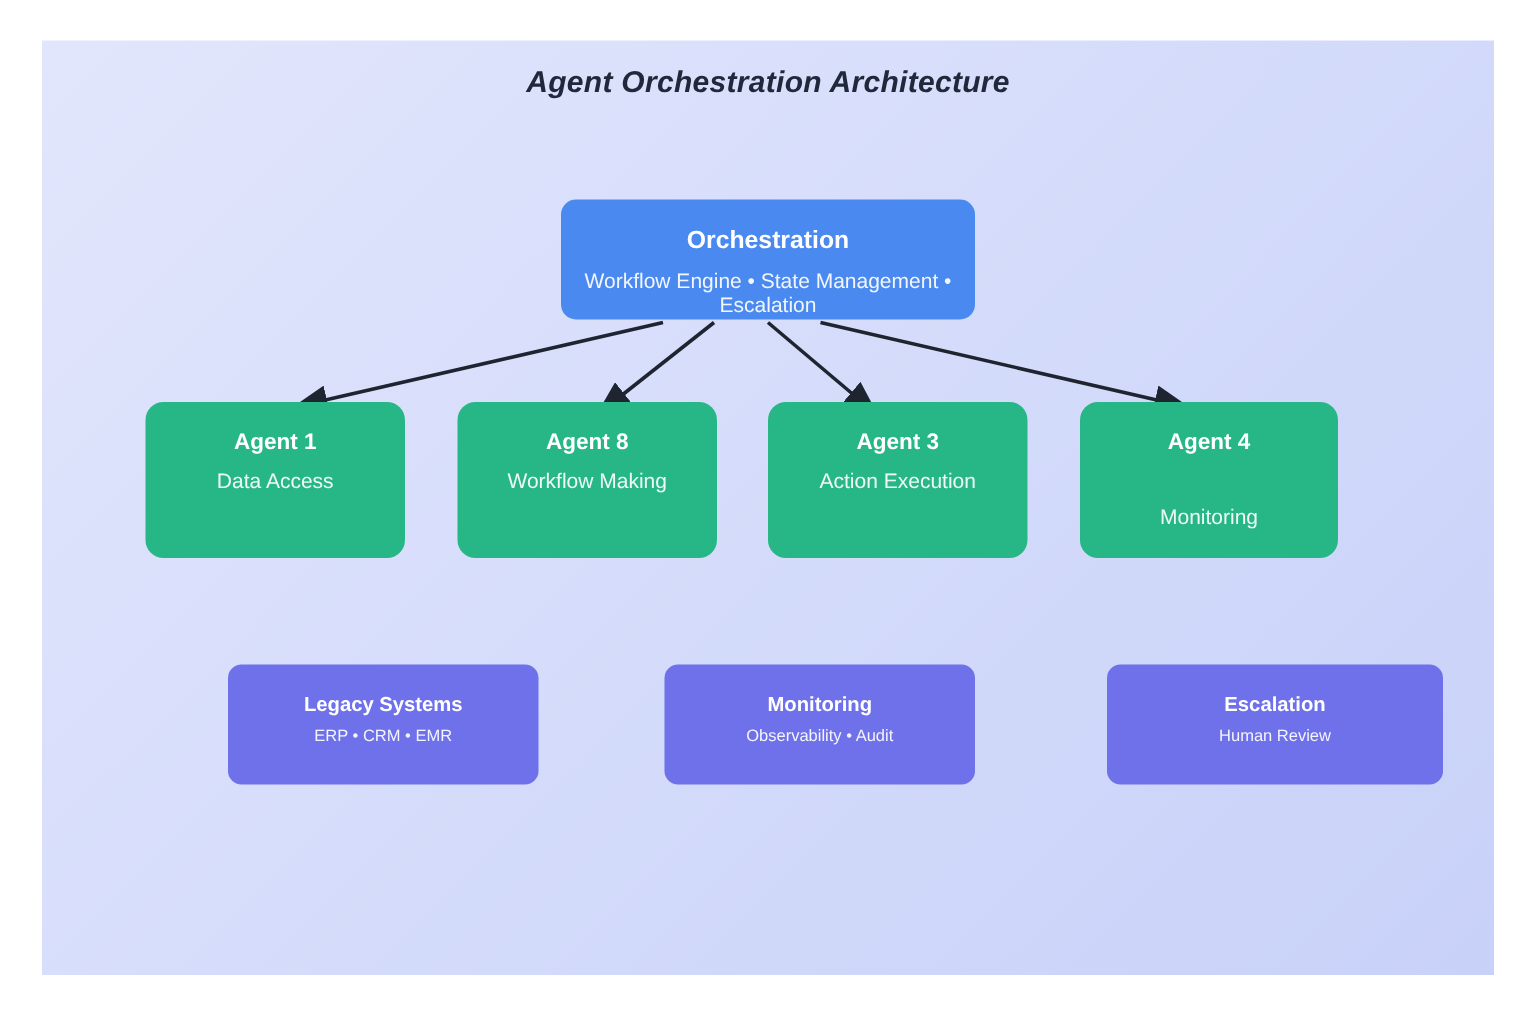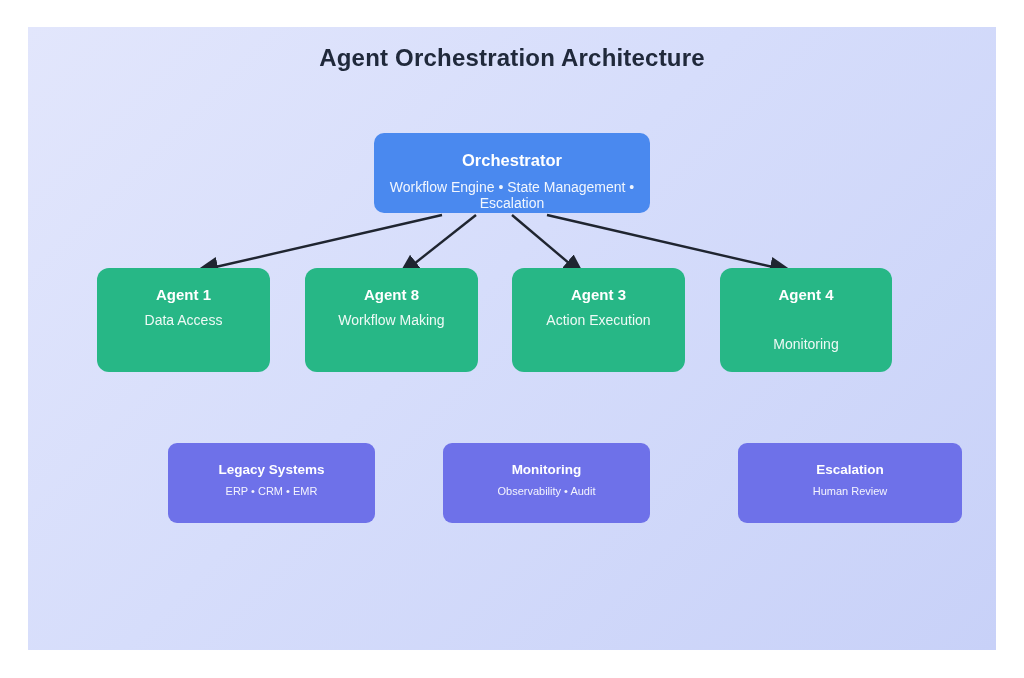--- a/index.html
+++ b/index.html
@@ -11,24 +11,25 @@
     left: 28px; top: 27px;
     width: 968px; height: 623px;
     background: linear-gradient(135deg, #e2e6fc 0%, #d6ddfb 45%, #c8d1f8 100%);
   }
 
   .diagram-title {
     position: absolute;
     top: 17px; left: 0;
     width: 100%;
     text-align: center;
-    font-size: 24px;
+    font-size: 20px;
     font-weight: bold;
     color: #20293b;
     letter-spacing: 0.2px;
+    font-style: italic;
   }
 
   .node {
     position: absolute;
     color: #ffffff;
     text-align: center;
     display: flex;
     flex-direction: column;
     align-items: center;
   }
@@ -59,21 +60,21 @@
   .agent-4 { left: 692px; width: 172px; gap: 24px; }
 
   .system {
     top: 416px;
     width: 207px; height: 80px;
     background: #6e71e9;
     border-radius: 9px;
   }
   .system .node-title { margin-top: 19px; font-size: 13.5px; }
   .system .node-subtitle { margin-top: 8px; font-size: 11px; }
-  .system-legacy { left: 140px; text-align: center; }
+  .system-legacy { left: 124px; text-align: center; }
   .system-monitoring { left: 415px; }
   .system-escalation { left: 710px; width: 224px; }
 
   .arrow-layer {
     position: absolute;
     left: 0; top: 0;
     width: 968px; height: 623px;
     pointer-events: none;
   }
   .arrow-layer line {
@@ -94,21 +95,21 @@
         <polygon points="0 0, 10 4, 0 8" fill="#1f2530"></polygon>
       </marker>
     </defs>
     <line x1="414" y1="188" x2="170" y2="244" marker-end="url(#arrowhead)"></line>
     <line x1="448" y1="188" x2="372" y2="248" marker-end="url(#arrowhead)"></line>
     <line x1="484" y1="188" x2="555" y2="248" marker-end="url(#arrowhead)"></line>
     <line x1="519" y1="188" x2="762" y2="244" marker-end="url(#arrowhead)"></line>
   </svg>
 
   <div class="node orchestrator">
-    <div class="node-title">Orchestrator</div>
+    <div class="node-title">Orchestration</div>
     <div class="node-subtitle">Workflow Engine • State Management • Escalation</div>
   </div>
 
   <div class="node agent agent-1">
     <div class="node-title">Agent 1</div>
     <div class="node-subtitle">Data Access</div>
   </div>
 
   <div class="node agent agent-2">
     <div class="node-title">Agent 8</div>

